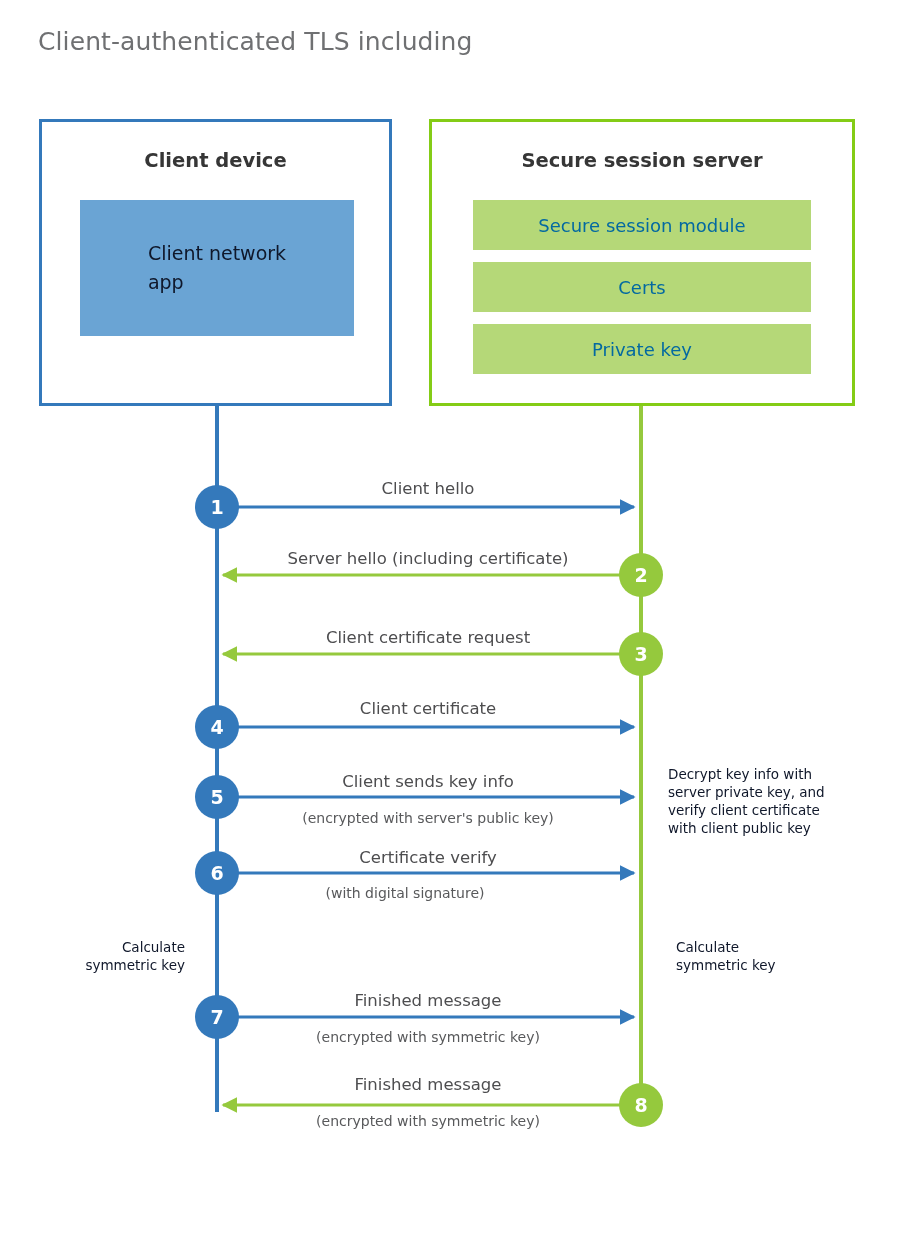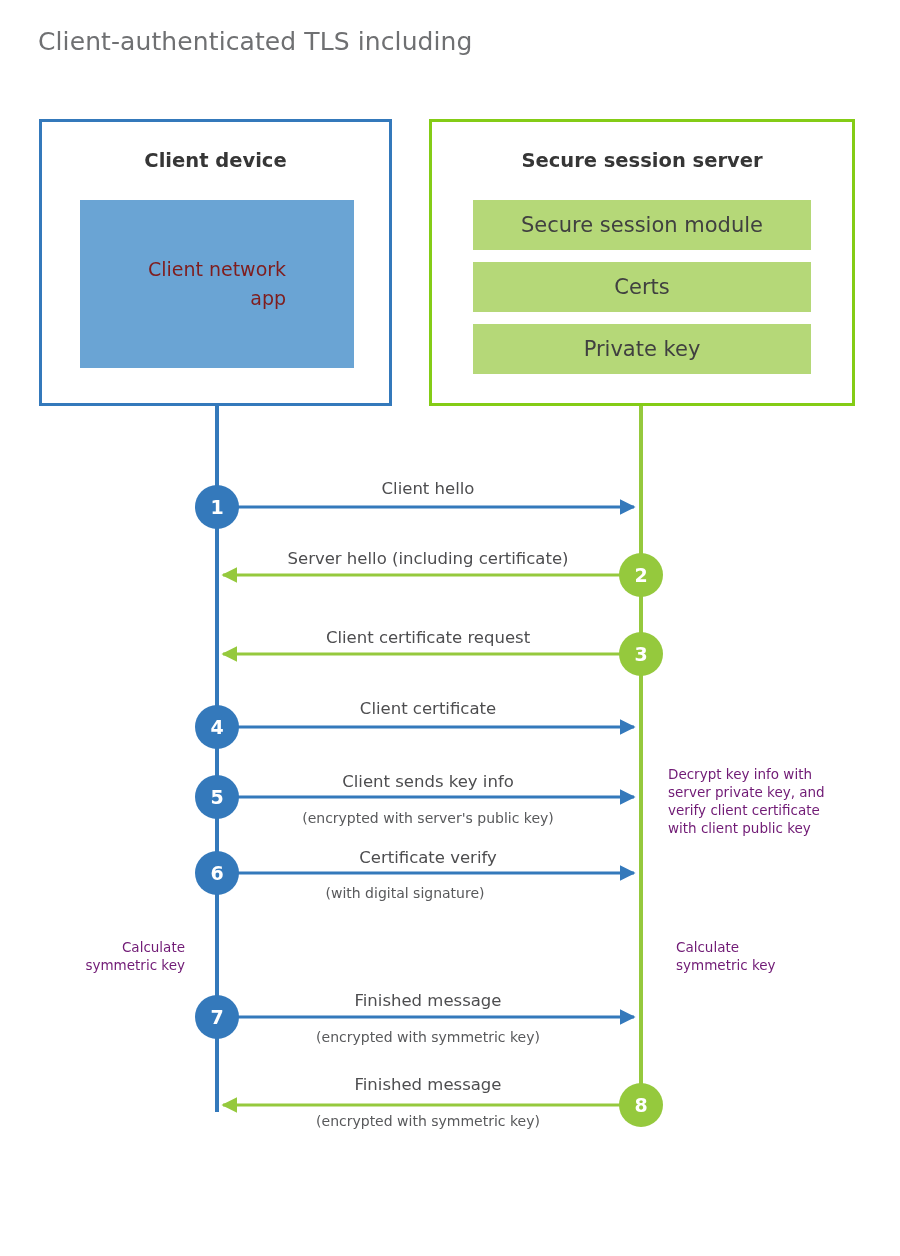--- a/index.html
+++ b/index.html
@@ -62,40 +62,40 @@
     font-size: 19.5px;
     font-weight: bold;
     color: #363636;
   }
 
   .client-app-block {
     position: absolute;
     left: 38px;
     top: 78px;
     width: 274px;
-    height: 168px;
+    height: 136px;
     background: #6aa4d4;
-    color: #7f1d1d;
+    color: #0f172a;
     font-size: 19px;
     line-height: 29px;
-    text-align: right;
+    text-align: left;
     display: flex;
     align-items: center;
     justify-content: center;
   }
   .client-app-block span { display: block; white-space: pre-line; }
 
   .server-block {
     position: absolute;
     left: 41px;
     width: 338px;
     height: 50px;
     background: #b5d878;
-    color: #404040;
-    font-size: 21px;
+    color: #0369a1;
+    font-size: 18px;
     display: flex;
     align-items: center;
     justify-content: center;
   }
   .server-block.b0 { top: 78px; }
   .server-block.b1 { top: 140px; }
   .server-block.b2 { top: 202px; }
 
   
   .lifeline {
@@ -156,21 +156,21 @@
     text-align: center;
     white-space: nowrap;
     transform: translateX(-50%);
   }
 
   
   .side-note {
     position: absolute;
     font-size: 13.5px;
     line-height: 18px;
-    color: #701a75;
+    color: #0f172a;
     white-space: pre-line;
   }
   .side-note.right-align { text-align: right; }
   .side-note.left-align { text-align: left; }
 </style>
 </head>
 <body>
 
 <div id="diagram-root">
 

